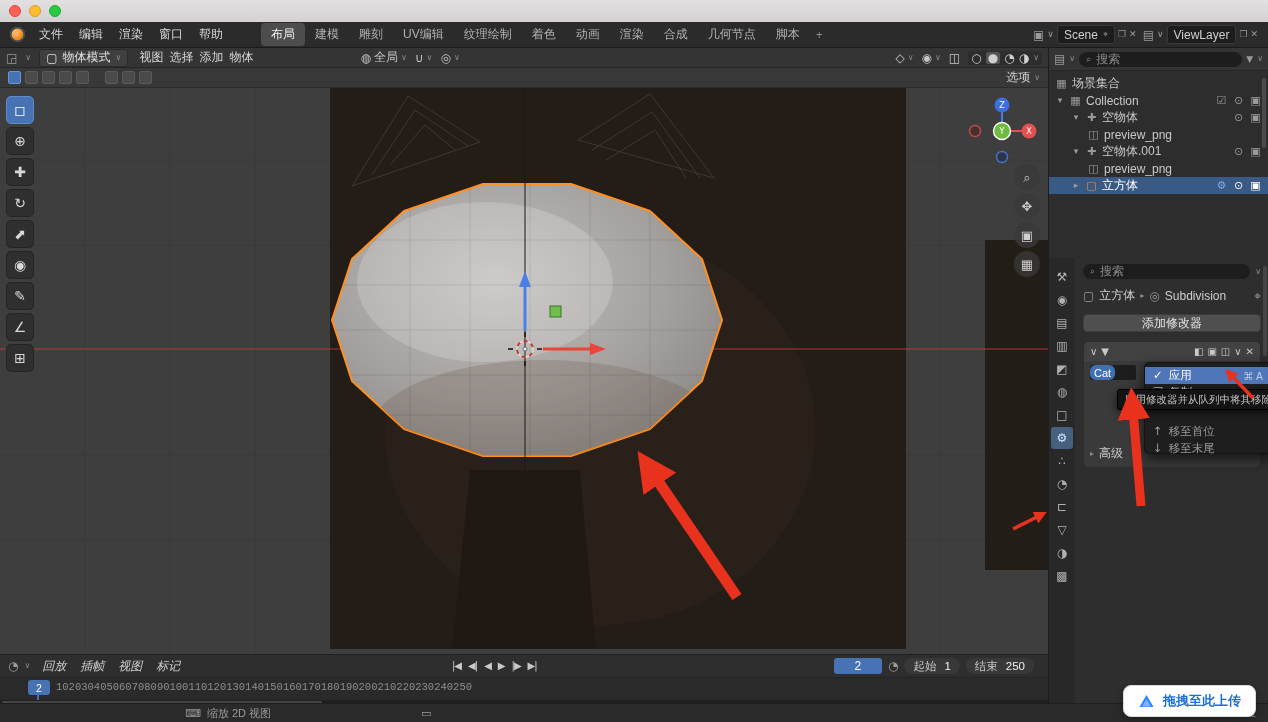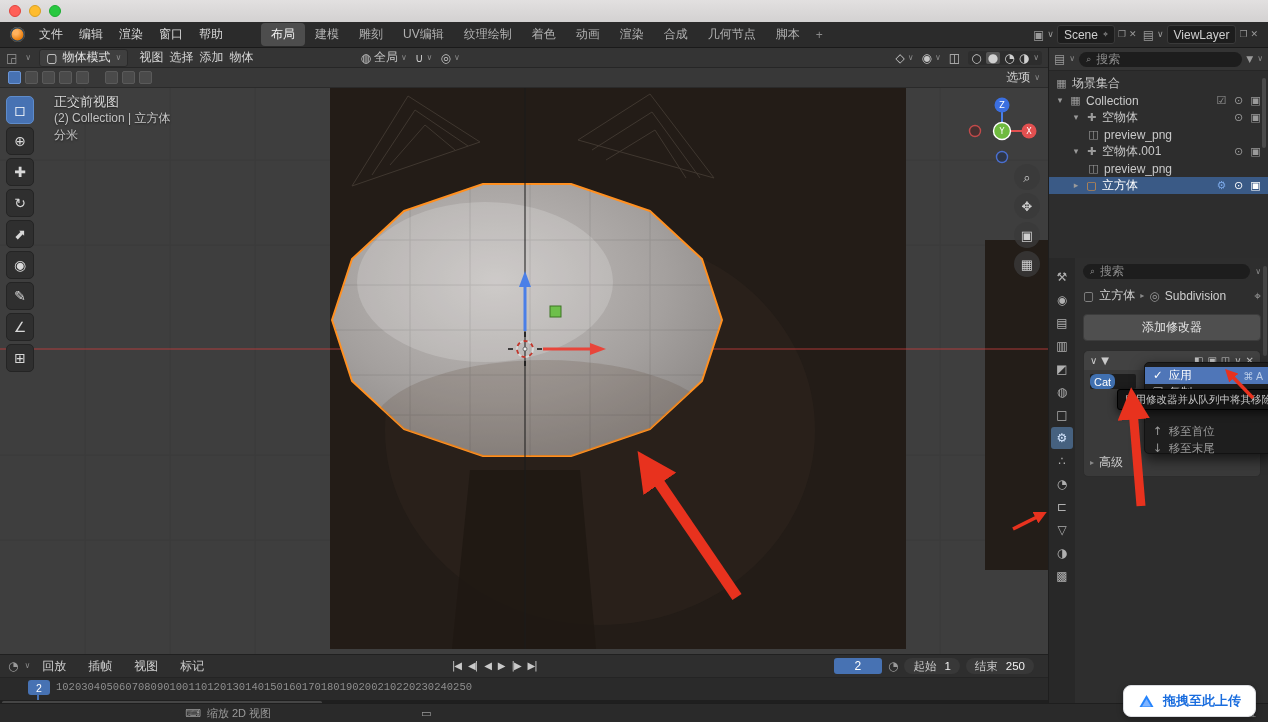--- a/index.html
+++ b/index.html
@@ -69,21 +69,21 @@
   .tool-btn.active{background:#4772b3;border-color:#5e8ccb;color:#fff;}
   .navcol{position:absolute;left:1014px;top:76px;display:flex;flex-direction:column;gap:3px;}
   .nav-btn{width:26px;height:26px;border-radius:50%;display:flex;align-items:center;justify-content:center;
            color:#cfcfcf;font-size:13px;background:#3a3a3acc;}
   .gizmo{position:absolute;left:966px;top:6px;}
 
   
   .timeline{position:absolute;left:0;top:654px;width:1048px;height:49px;background:#2e2e2e;box-sizing:border-box;
             border-top:1px solid #202020;}
   .tl-header{height:22px;display:flex;align-items:center;gap:6px;padding:0 8px;border-bottom:1px solid #242424;position:relative;}
-  .tl-menus{display:flex;gap:10px;}
+  .tl-menus{display:flex;gap:2px;font-style:italic;}
   .tl-menus .menu-item{padding:2px 6px;color:#cfcfcf;}
   .playback{position:absolute;left:452px;top:0;height:22px;display:flex;align-items:center;gap:7px;color:#c9c9c9;font-size:10px;}
   .pb-btn{letter-spacing:-1px;}
   .tl-fields{margin-left:auto;display:flex;align-items:center;gap:6px;padding-right:6px;}
   .frame-chip{background:#4772b3;border-radius:3px;width:48px;height:16px;color:#fff;display:flex;
               align-items:center;justify-content:center;}
   .range-field{background:#383838;border-radius:8px;height:16px;display:flex;align-items:center;gap:8px;
                padding:0 9px;color:#c9c9c9;font-size:11.5px;}
   .range-field b{color:#f0f0f0;font-weight:400;}
   .ruler{position:relative;height:22px;background:#2a2a2a;}
@@ -122,21 +122,21 @@
   .props{position:absolute;left:1048px;top:258px;width:220px;height:445px;background:#2e2e2e;
          border-left:1px solid #1e1e1e;box-sizing:border-box;}
   .tabstrip{position:absolute;left:0;top:0;width:26px;height:445px;background:#282828;display:flex;
             flex-direction:column;align-items:center;padding-top:8px;gap:1px;box-sizing:border-box;}
   .ptab{width:22px;height:22px;display:flex;align-items:center;justify-content:center;font-size:12px;color:#b0b0b0;
         border-radius:3px;}
   .ptab.active{background:#46617f;color:#d6e7ff;}
   .props-content{position:absolute;left:26px;top:0;width:194px;height:445px;box-sizing:border-box;padding:6px 8px;}
   .props-search{display:flex;align-items:center;gap:5px;margin-bottom:8px;}
   .breadcrumb{display:flex;align-items:center;gap:5px;color:#cfcfcf;margin-bottom:10px;}
-  .add-mod{width:100%;height:27px;background:#4f4f4f;border:1px solid #3c3c3c;border-radius:4px;color:#e6e6e6;
+  .add-mod{width:100%;height:18px;background:#4f4f4f;border:1px solid #3c3c3c;border-radius:4px;color:#e6e6e6;
            display:flex;align-items:center;justify-content:center;margin-bottom:9px;box-sizing:border-box;}
   .mod-panel{position:relative;width:100%;height:127px;background:#3a3a3a;border:1px solid #2c2c2c;border-radius:5px;
              box-sizing:border-box;}
   .mod-header{height:19px;background:#424242;border-radius:5px 5px 0 0;display:flex;align-items:center;gap:4px;
               padding:0 6px;color:#c9c9c9;font-size:10px;}
   .mod-name-chip{position:absolute;left:6px;top:23px;width:46px;height:15px;background:#1d1d1d;border-radius:2px;
                  overflow:hidden;display:flex;align-items:center;}
   .mod-name-chip span{background:#4070b0;color:#fff;font-size:11px;padding:0 4px;height:100%;display:flex;align-items:center;border-radius:6px;}
   .grip{position:absolute;right:4px;top:62px;color:#808080;font-size:10px;}
   .advanced{position:absolute;left:6px;bottom:5px;display:flex;gap:5px;align-items:center;color:#c9c9c9;}
@@ -351,25 +351,20 @@
       <circle cx="525" cy="349" r="8" fill="none" stroke="#c3362b" stroke-width="1.8" stroke-dasharray="4 4" stroke-dashoffset="4"></circle>
       <g stroke="#111" stroke-width="1.5">
         <line x1="525" y1="337" x2="525" y2="332"></line>
           <line x1="525" y1="361" x2="525" y2="366"></line>
         <line x1="513" y1="349" x2="508" y2="349"></line>
           <line x1="537" y1="349" x2="542" y2="349"></line>
       </g>
       <circle cx="525" cy="349" r="2" fill="#eee" stroke="#555" stroke-width="0.8"></circle>
     </svg>
 
-    <div class="vp-overlay">
-      <div class="l1">正交前视图</div>
-      <div class="l2">(2) Collection | 立方体</div>
-      <div class="l3">分米</div>
-    </div>
 
     <div class="tools">
       <span class="tool-btn active g">◻</span>
       <span class="tool-btn g">⊕</span>
       <span class="tool-btn g">✚</span>
       <span class="tool-btn g">↻</span>
       <span class="tool-btn g">⬈</span>
       <span class="tool-btn g">◉</span>
       <span class="tool-btn g">✎</span>
       <span class="tool-btn g">∠</span>

